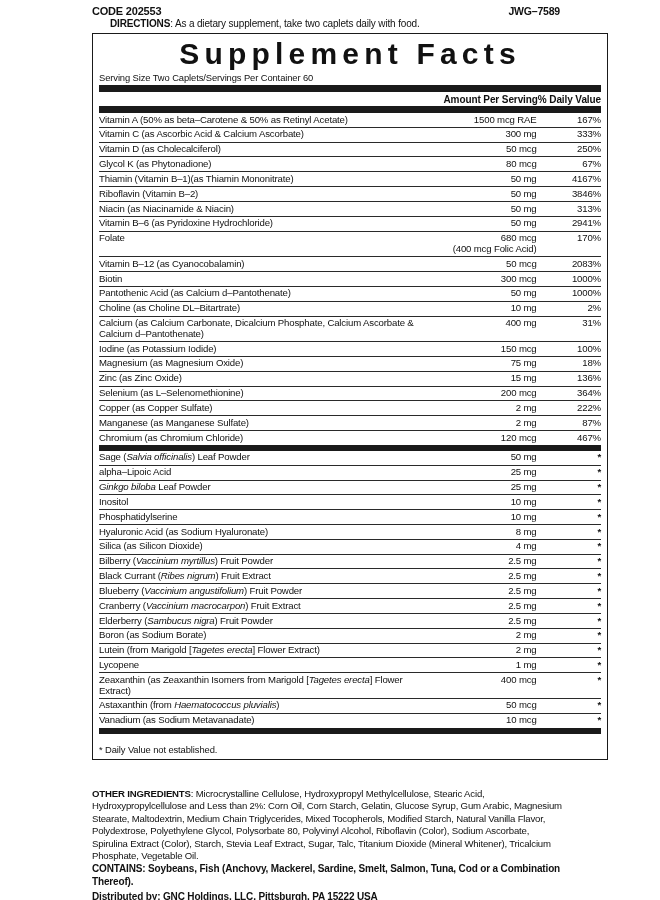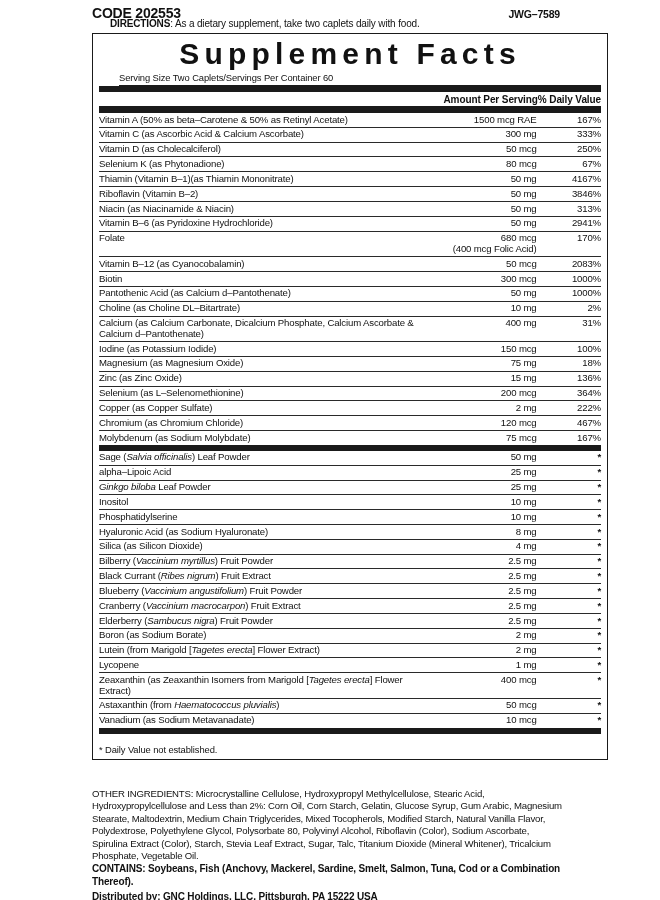--- a/index.html
+++ b/index.html
@@ -29,21 +29,21 @@
   .topbar {
     position: absolute;
     left: 92px;
     top: 5px;
     width: 468px;
     display: flex;
     justify-content: space-between;
     align-items: baseline;
   }
   .code-text {
-    font-size: 14px;
+    font-size: 11px;
     font-weight: bold;
     letter-spacing: -0.2px;
   }
   .jwg-text {
     font-size: 10.5px;
     font-weight: bold;
     letter-spacing: -0.2px;
   }
 
   .directions {
@@ -77,21 +77,20 @@
     text-align: center;
     padding: 2px 0 3px 0;
     white-space: nowrap;
   }
 
   .serving-line {
     font-size: 9.4px;
     letter-spacing: -0.1px;
     padding-bottom: 1.5px;
     border-bottom: 1.1px solid #1a1a1a;
-    margin-left: 20px;
   }
 
   .thick-rule {
     height: 6px;
     background: #1a1a1a;
     margin: 0;
   }
 
   .hdr-row {
     display: flex;
@@ -146,21 +145,21 @@
     left: 92px;
     top: 788px;
     width: 470px;
   }
   .oi {
     font-size: 9.6px;
     line-height: 1.29;
     letter-spacing: -0.18px;
     text-align: left;
   }
-  .oi b { font-weight: normal; }
+  .oi b { font-weight: bold; }
   .contains {
     font-size: 10px;
     font-weight: bold;
     line-height: 1.29;
     letter-spacing: -0.15px;
     margin-top: 1px;
   }
   .distrib {
     font-size: 10px;
     font-weight: bold;
@@ -209,21 +208,21 @@
             <td class="c-name">Vitamin C (as Ascorbic Acid &amp; Calcium Ascorbate)</td>
             <td class="c-amt">300 mg</td>
             <td class="c-dv">333%</td>
           </tr>
           <tr>
             <td class="c-name">Vitamin D (as Cholecalciferol)</td>
             <td class="c-amt">50 mcg</td>
             <td class="c-dv">250%</td>
           </tr>
           <tr>
-            <td class="c-name">Selenium K (as Phytonadione)</td>
+            <td class="c-name">Glycol K (as Phytonadione)</td>
             <td class="c-amt">80 mcg</td>
             <td class="c-dv">67%</td>
           </tr>
           <tr>
             <td class="c-name">Thiamin (Vitamin B–1)(as Thiamin Mononitrate)</td>
             <td class="c-amt">50 mg</td>
             <td class="c-dv">4167%</td>
           </tr>
           <tr>
             <td class="c-name">Riboflavin (Vitamin B–2)</td>
@@ -289,28 +288,28 @@
             <td class="c-name">Selenium (as L–Selenomethionine)</td>
             <td class="c-amt">200 mcg</td>
             <td class="c-dv">364%</td>
           </tr>
           <tr>
             <td class="c-name">Copper (as Copper Sulfate)</td>
             <td class="c-amt">2 mg</td>
             <td class="c-dv">222%</td>
           </tr>
           <tr>
+            <td class="c-name">Manganese (as Manganese Sulfate)</td>
+            <td class="c-amt">2 mg</td>
+            <td class="c-dv">87%</td>
+          </tr>
+          <tr>
             <td class="c-name">Chromium (as Chromium Chloride)</td>
             <td class="c-amt">120 mcg</td>
             <td class="c-dv">467%</td>
-          </tr>
-          <tr>
-            <td class="c-name">Molybdenum (as Sodium Molybdate)</td>
-            <td class="c-amt">75 mcg</td>
-            <td class="c-dv">167%</td>
           </tr>
         </tbody>
     </table>
 
     <div class="thick-rule"></div>
 
     <table class="sf">
       <tbody id="blend-body">
           <tr>
             <td class="c-name">Sage (<i>Salvia officinalis</i>) Leaf Powder</td>

